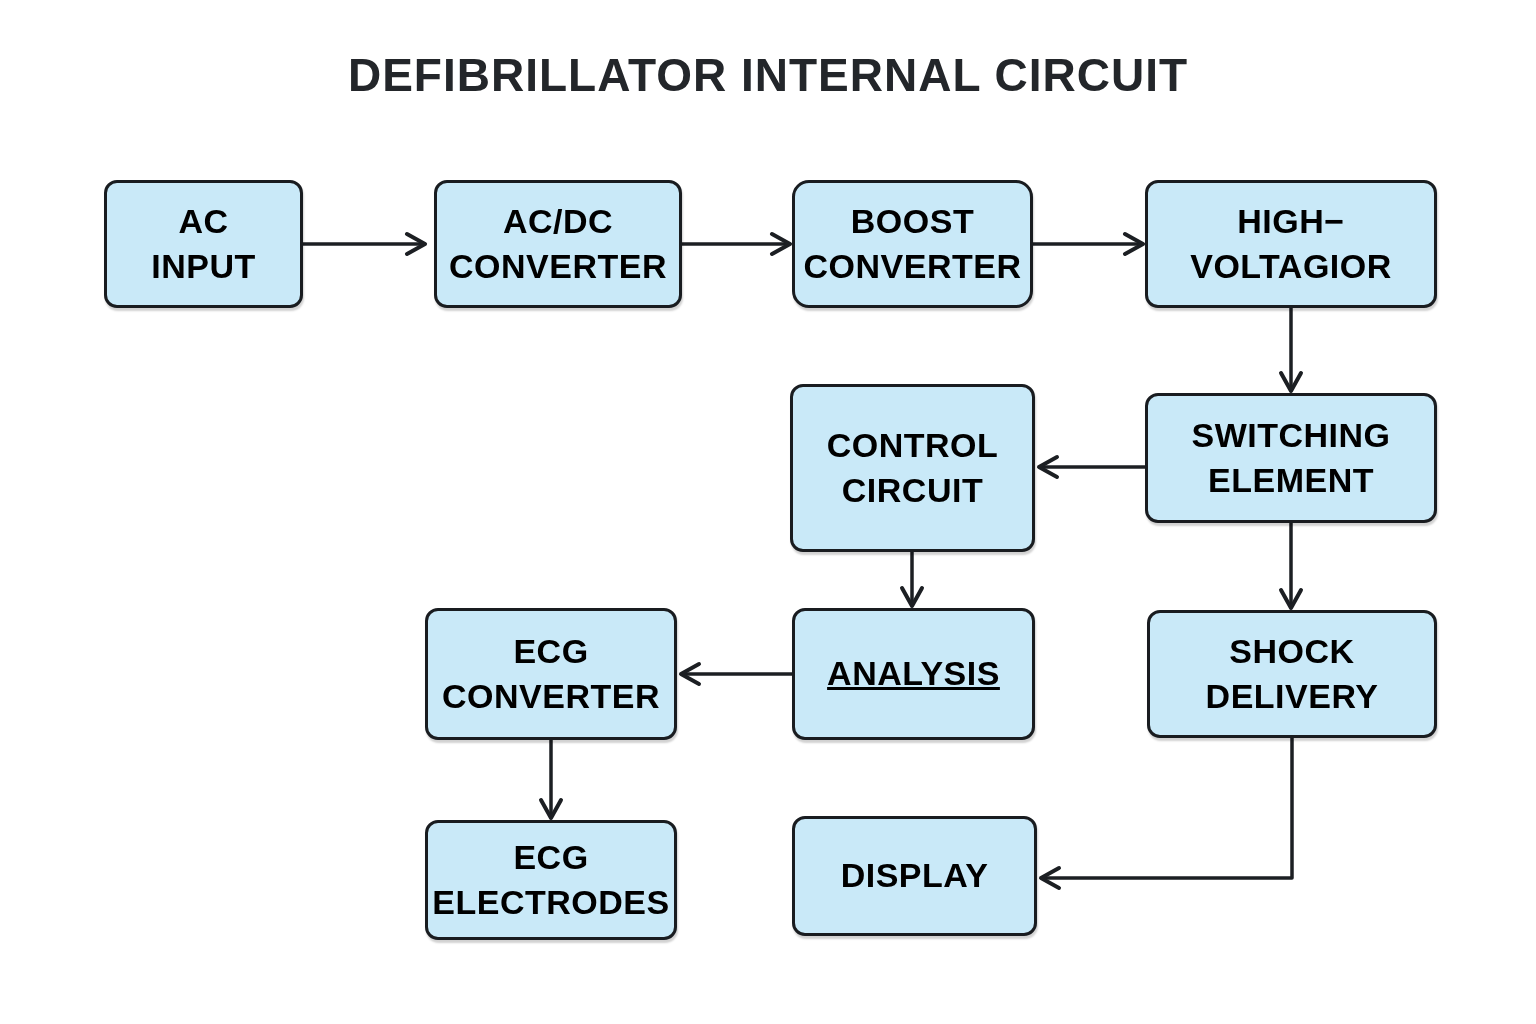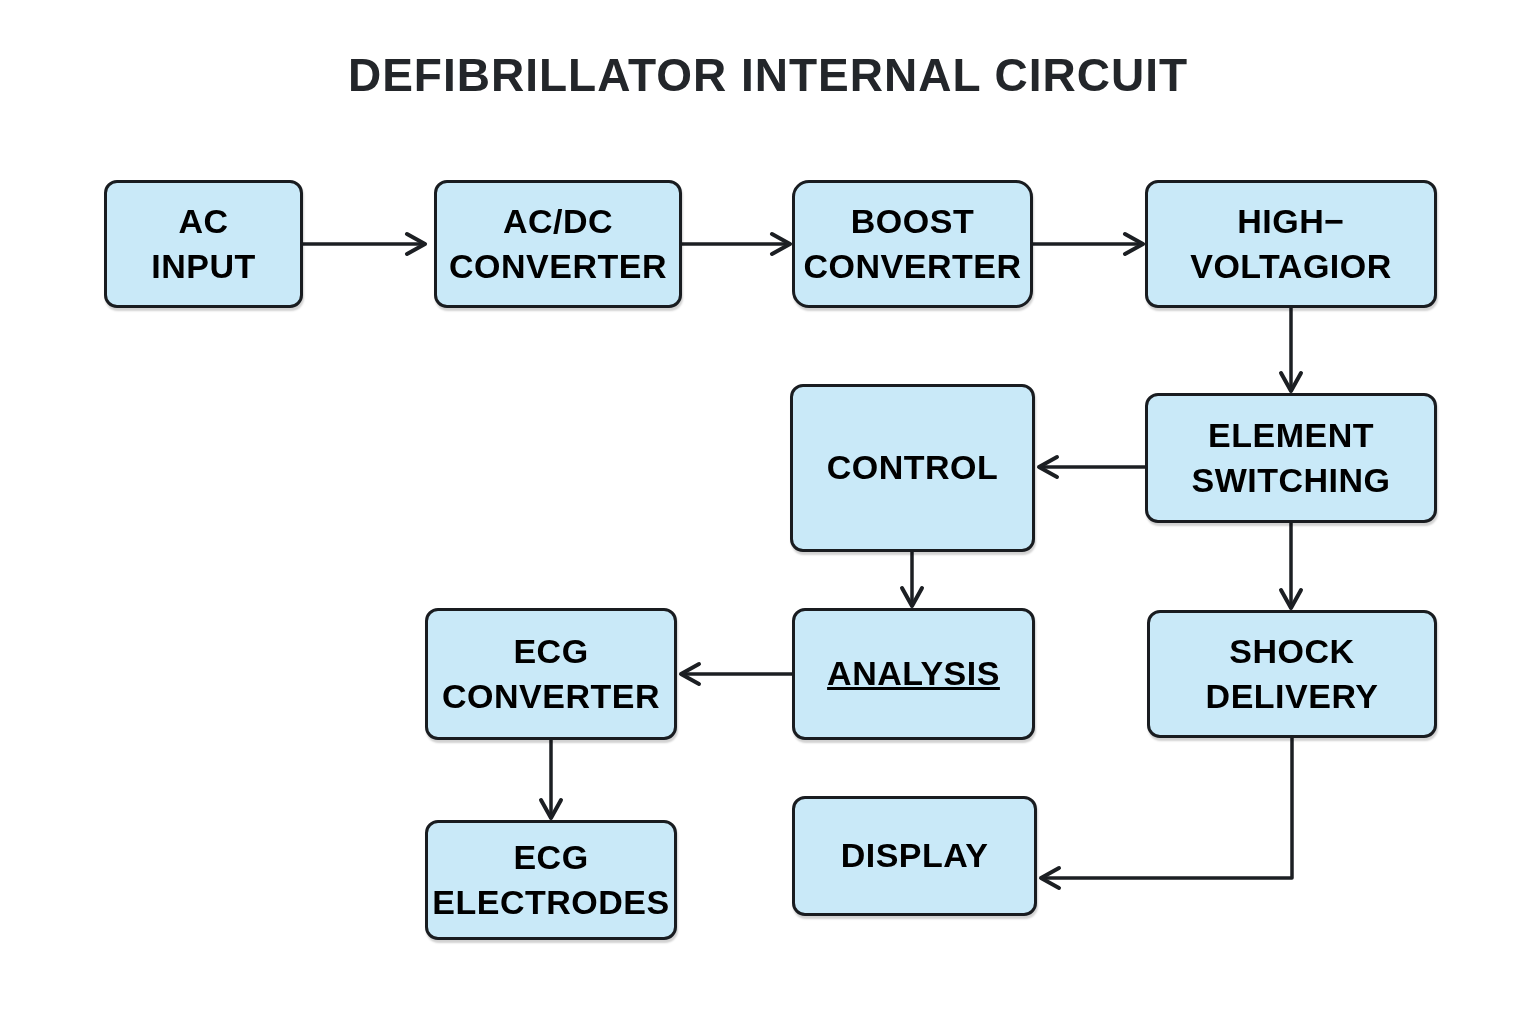--- a/index.html
+++ b/index.html
@@ -95,25 +95,26 @@
     <span class="line">CONVERTER</span>
   </div>
 
   <div class="node" style="left:1145px; top:180px; width:292px; height:128px;">
     <span class="line">HIGH−</span>
     <span class="line">VOLTAGIOR</span>
   </div>
 
   <div class="node" style="left:790px; top:384px; width:245px; height:168px;">
     <span class="line">CONTROL</span>
+    <span class="line">CIRCUIT</span>
   </div>
 
   <div class="node" style="left:1145px; top:393px; width:292px; height:130px;">
+    <span class="line">SWITCHING</span>
     <span class="line">ELEMENT</span>
-    <span class="line">SWITCHING</span>
   </div>
 
   <div class="node" style="left:425px; top:608px; width:252px; height:132px;">
     <span class="line">ECG</span>
     <span class="line">CONVERTER</span>
   </div>
 
   <div class="node" style="left:792px; top:608px; width:243px; height:132px;text-decoration:underline;">
     <span class="line">ANALYSIS</span>
   </div>
@@ -121,17 +122,17 @@
   <div class="node" style="left:1147px; top:610px; width:290px; height:128px;text-align:center;">
     <span class="line">SHOCK</span>
     <span class="line">DELIVERY</span>
   </div>
 
   <div class="node" style="left:425px; top:820px; width:252px; height:120px;">
     <span class="line">ECG</span>
     <span class="line">ELECTRODES</span>
   </div>
 
-  <div class="node" style="left:792px; top:796px; width:245px; height:120px;">
+  <div class="node" style="left:792px; top:816px; width:245px; height:120px;">
     <span class="line">DISPLAY</span>
   </div>
 
 </div>
 
 </body></html>

